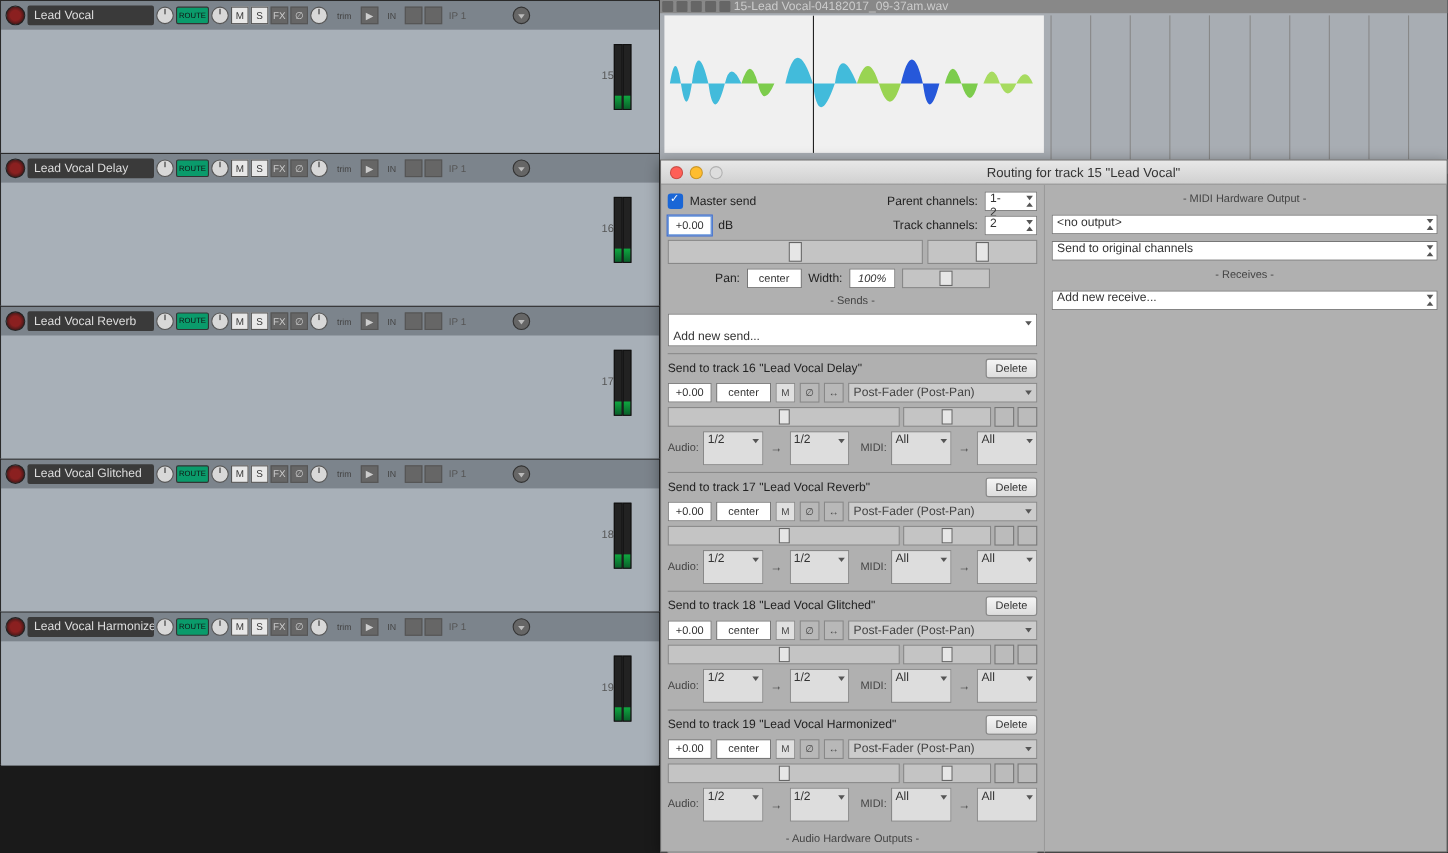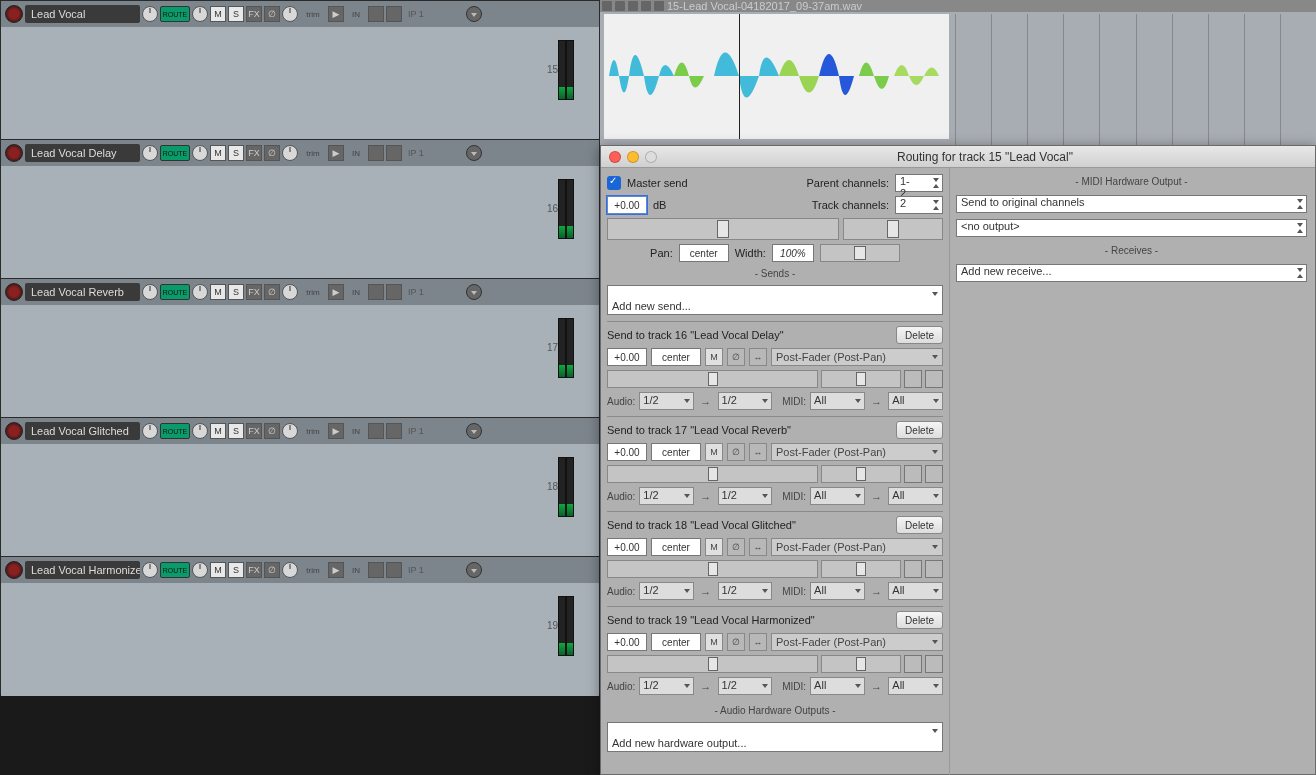--- a/index.html
+++ b/index.html
@@ -77,21 +77,21 @@
 .pfader{flex:1;height:18px;background:#ccc;border:1px solid #888;font-size:10px;padding:2px 4px;color:#444;position:relative}
 .pfader::after{content:"";position:absolute;right:4px;top:6px;border-left:3px solid transparent;border-right:3px solid transparent;border-top:4px solid #555}
 .send-slider-row{display:flex;gap:3px;margin-bottom:4px}
 .send-slider{height:18px;background:#c4c4c4;border:1px solid #888;position:relative}
 .send-slider .thumb{position:absolute;top:1px;bottom:1px;width:10px;background:#e6e6e6;border:1px solid #666;left:50%;transform:translateX(-50%)}
 .send-slider.main{flex:1}
 .send-slider.pan{flex:0 0 80px}
 .sq-btn{width:18px;height:18px;background:#bbb;border:1px solid #777}
 .audio-row{display:flex;align-items:center;gap:4px}
 .audio-row .lbl2{color:#444;font-size:10px}
-.mini-select{width:40px;height:18px;background:#ddd;border:1px solid #888;font-size:10px;padding:1px 3px;position:relative;color:#333}
+.mini-select{width:40px;height:31px;background:#ddd;border:1px solid #888;font-size:10px;padding:1px 3px;position:relative;color:#333}
 .mini-select.w{width:56px}
 .mini-select::after{content:"";position:absolute;right:3px;top:6px;border-left:3px solid transparent;border-right:3px solid transparent;border-top:4px solid #555}
 .arrow-btn{width:16px;height:16px;display:flex;align-items:center;justify-content:center;color:#444;font-size:11px}
 
 input{font-family:inherit}
 </style>
 </head>
 <body>
 
 <div class="tracks-panel">
@@ -448,19 +448,19 @@
             </div>
           </div>
         </div>
 
       <div class="sect-header">Audio Hardware Outputs</div>
       <div class="dd-full"><span>Add new hardware output...</span></div>
     </div>
 
     <div class="r-right">
       <div class="sect-header">MIDI Hardware Output</div>
+      <div class="select wide"><span>&lt;no output&gt;</span></div>
       <div class="select wide"><span>Send to original channels</span></div>
-      <div class="select wide"><span>&lt;no output&gt;</span></div>
       <div class="sect-header">Receives</div>
       <div class="select wide"><span>Add new receive...</span></div>
     </div>
   </div>
 </div>
 
 </body></html>

